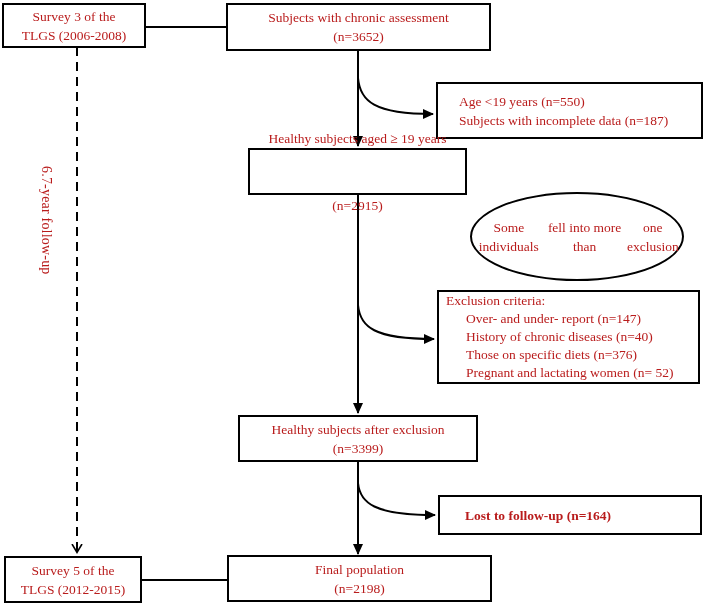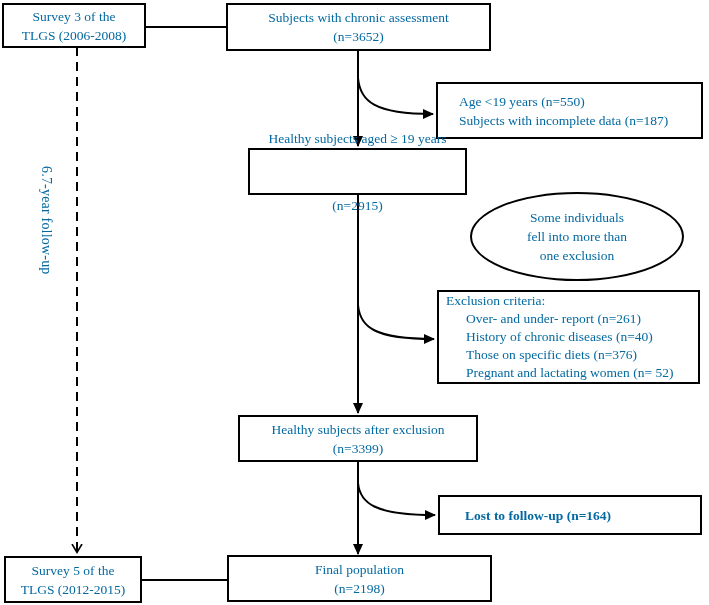--- a/index.html
+++ b/index.html
@@ -2,21 +2,21 @@
 <html><head>
 <meta charset="utf-8">
 <style>
   html, body { margin: 0; padding: 0; background: #ffffff; }
   .stage {
     position: relative;
     width: 709px;
     height: 605px;
     background: #ffffff;
     font-family: "Liberation Serif", "DejaVu Serif", serif;
-    color: #0369a1;
+    color: #b91c1c;
     overflow: hidden;
   }
   svg.lines { position: absolute; left: 0; top: 0; }
   .box {
     position: absolute;
     border: 2px solid #000000;
     background: #ffffff;
     box-sizing: border-box;
     font-size: 13.5px;
     line-height: 19px;
@@ -30,21 +30,20 @@
   .indent { padding-left: 20px; }
   .ellipse {
     position: absolute;
     border: 2px solid #000000;
     border-radius: 50%;
     background: #ffffff;
     box-sizing: border-box;
     font-size: 13.5px;
     line-height: 19px;
     display: flex;
-    flex-direction: column;
     justify-content: center;
     align-items: center;
     text-align: center;
   }
   .vlabel {
     position: absolute;
     writing-mode: vertical-rl;
     font-size: 14px;
     white-space: nowrap;
     letter-spacing: 0.2px;
@@ -101,21 +100,21 @@
   </div>
 
   <div class="ellipse" style="left:470px; top:192px; width:214px; height:89px;">
     <div>Some individuals</div>
     <div>fell into more than</div>
     <div>one exclusion</div>
   </div>
 
   <div class="box leftalign exclusion" style="left:437px; top:290px; width:263px; height:94px;">
     <div>Exclusion criteria:</div>
-    <div class="indent">Over- and under- report (n=261)</div>
+    <div class="indent">Over- and under- report (n=147)</div>
     <div class="indent">History of chronic diseases (n=40)</div>
     <div class="indent">Those on specific diets (n=376)</div>
     <div class="indent">Pregnant and lactating women (n= 52)</div>
   </div>
 
   <div class="box center" style="left:238px; top:415px; width:240px; height:47px;">
     <div>Healthy subjects after exclusion</div>
     <div>(n=3399)</div>
   </div>
 

